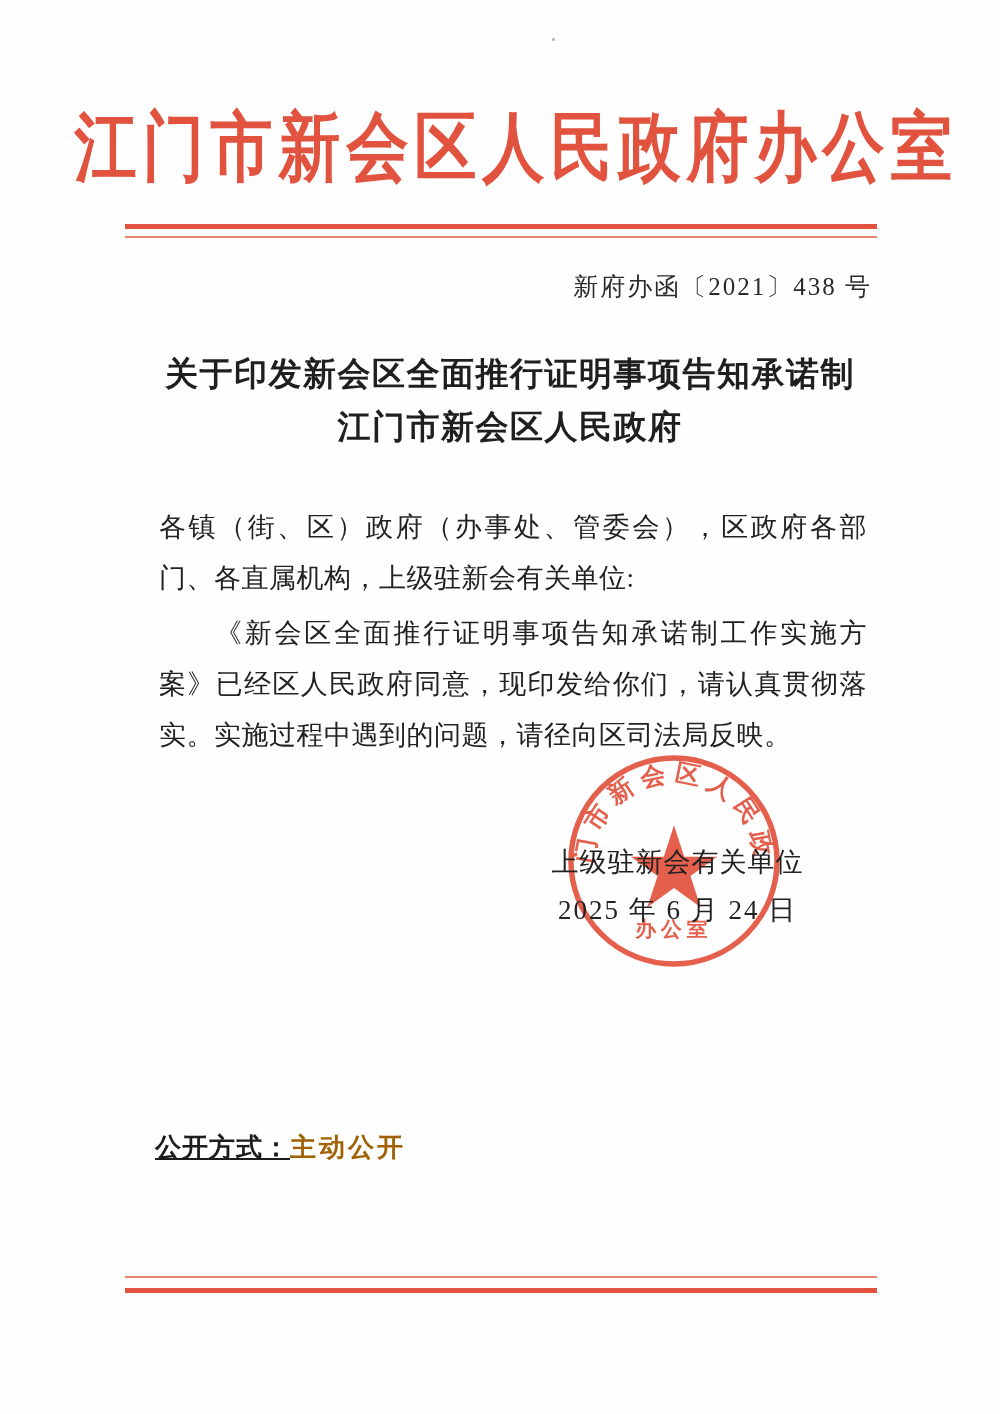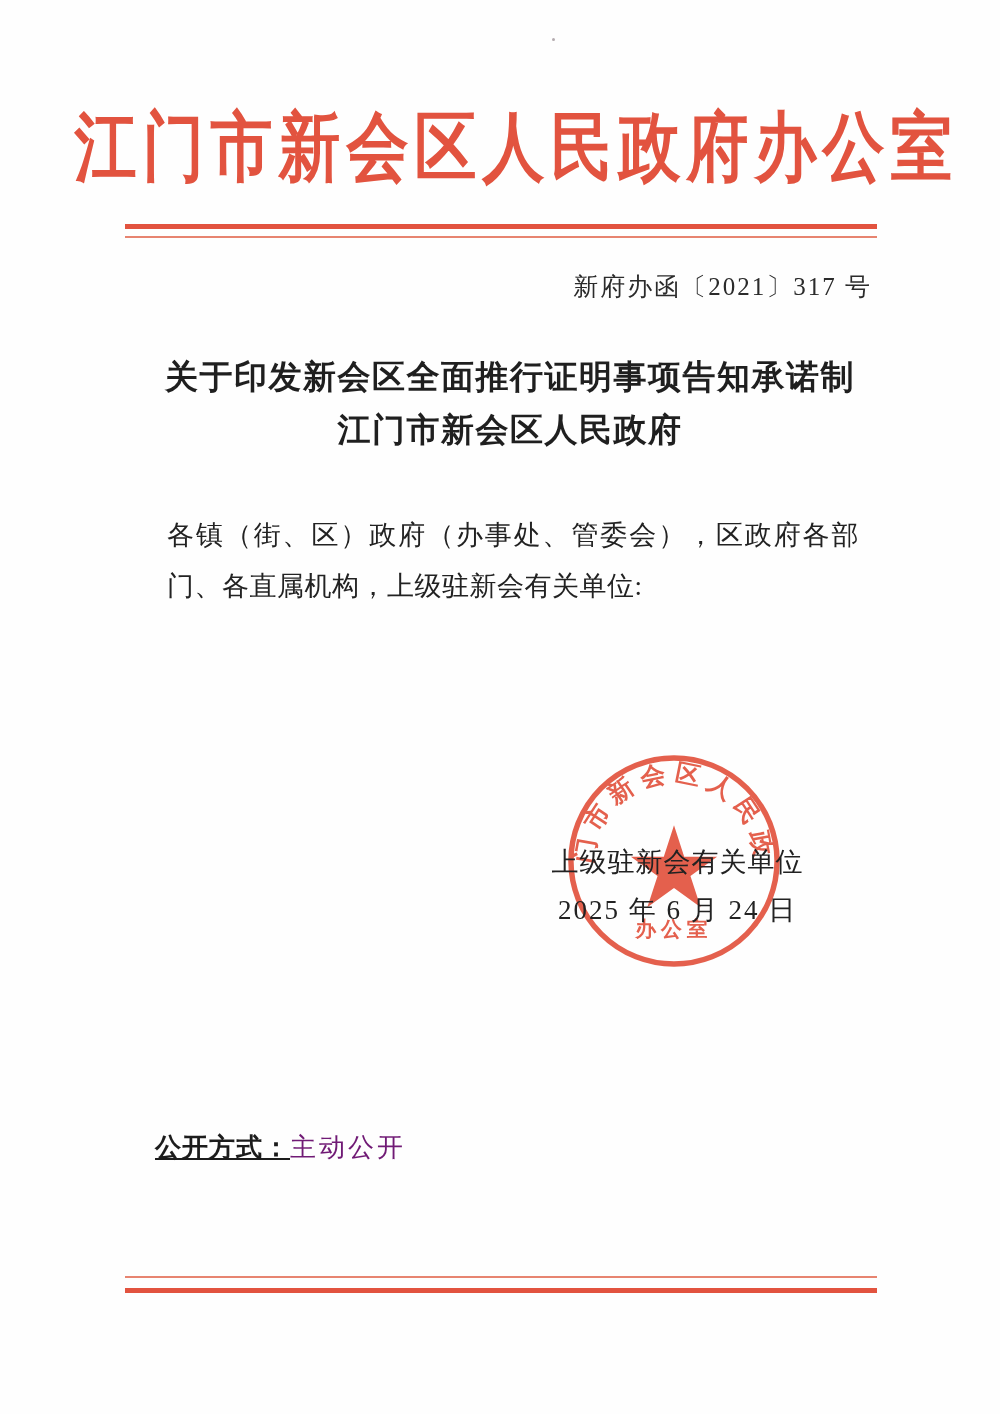--- a/index.html
+++ b/index.html
@@ -88,39 +88,39 @@
     position: absolute;
     left: 150px;
     width: 720px;
     top: 350px;
     text-align: center;
     font-size: 33px;
     font-weight: 700;
     line-height: 53px;
     letter-spacing: 1.5px;
     color: #1f1f1f;
-    font-family: Liberation Sans, sans-serif;
+    font-family: Liberation Mono, monospace;
   }
   .doc-title .line2 { display: block; }
 
   
   .body-block {
     position: absolute;
     left: 155px;
     width: 716px;
     top: 498px;
     font-size: 27px;
     line-height: 51px;
     color: #222222;
     letter-spacing: 0.5px;
     text-align: justify;
     font-family: "Liberation Serif", "DejaVu Serif", serif;
   }
   .body-block p {
-    margin: 12px;
+    margin: 4px;
   }
   .body-block p.indent {
     text-indent: 56px;
   }
 
   
   .signature {
     position: absolute;
     left: 540px;
     top: 838px;
@@ -157,23 +157,24 @@
     letter-spacing: 1px;
     white-space: nowrap;
   }
   .disclosure-label {
     font-weight: 700;
     color: #1c1c1c;
     font-family: "Liberation Sans", "DejaVu Sans", sans-serif;
     text-decoration: underline;
   }
   .disclosure-value {
-    color: #701a75;
+    color: #a16207;
     font-family: "Liberation Sans", "DejaVu Sans", sans-serif;
     letter-spacing: 3px;
+    font-weight: bold;
   }
 
   
   .rule-bottom-thin {
     position: absolute;
     left: 125px;
     width: 752px;
     top: 1276px;
     height: 1.6px;
     background: #e78470;
@@ -194,29 +195,30 @@
 
   <div class="scan-speck"></div>
 
   <div class="letterhead">
     <div class="letterhead-title">江门市新会区人民政府办公室</div>
   </div>
 
   <div class="rule-thick"></div>
   <div class="rule-thin"></div>
 
-  <div class="doc-number">新府办函〔2021〕317 号</div>
+  <div class="doc-number">新府办函〔2021〕438 号</div>
 
   <div class="doc-title">
     <span>关于印发新会区全面推行证明事项告知承诺制</span>
     <span class="line2">江门市新会区人民政府</span>
   </div>
 
   <div class="body-block">
     <p>各镇（街、区）政府（办事处、管委会），区政府各部门、各直属机构，上级驻新会有关单位:</p>
+    <p class="indent">《新会区全面推行证明事项告知承诺制工作实施方案》已经区人民政府同意，现印发给你们，请认真贯彻落实。实施过程中遇到的问题，请径向区司法局反映。</p>
   </div>
 
   <div class="seal">
     <svg viewBox="0 0 220 220" xmlns="http://www.w3.org/2000/svg">
       <defs>
         <path id="sealArc" d="M 28,112 A 82,82 0 1 1 192,112" fill="none"></path>
       </defs>
       <circle cx="110" cy="110" r="104" fill="none" stroke="#e2533f" stroke-width="5.5"></circle>
       <polygon points="110,74 120.3,105.6 153.5,105.6 126.6,125.1 136.9,156.7 110,137.2 83.1,156.7 93.4,125.1 66.5,105.6 99.7,105.6" fill="#e2533f"></polygon>
       <text font-family="'Liberation Serif','DejaVu Serif',serif" font-size="25" font-weight="700" fill="#e2533f" letter-spacing="7.5">

